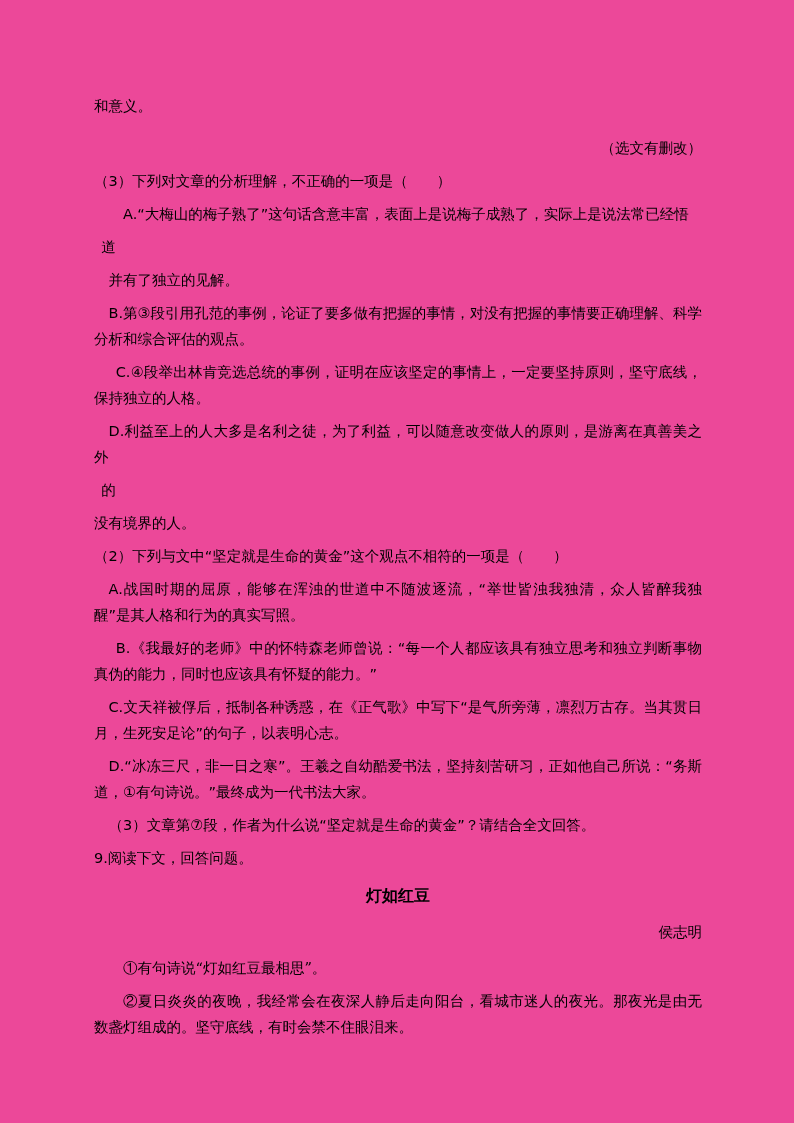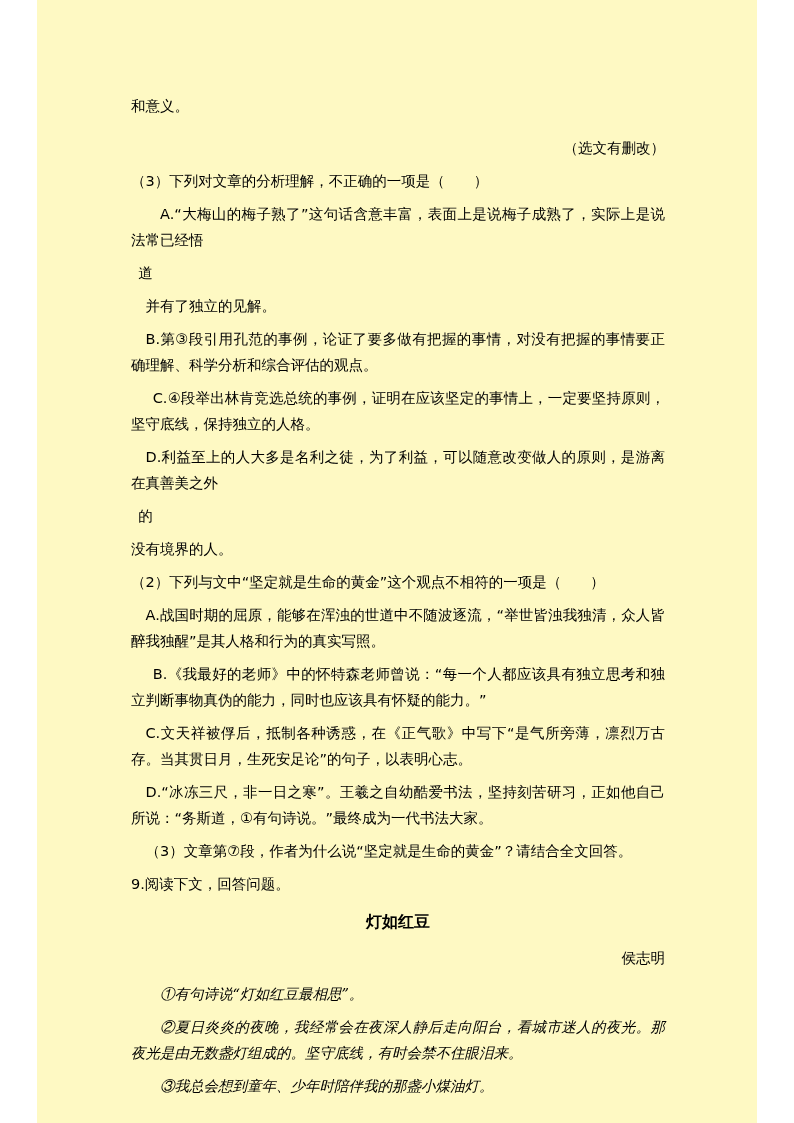--- a/index.html
+++ b/index.html
@@ -1,21 +1,21 @@
 <!DOCTYPE html>
 <html><head>
 <meta charset="utf-8">
 <style>
   * { margin: 0; padding: 0; box-sizing: border-box; }
   html, body { background: #ffffff; }
   .page {
-    width: 720px;
+    width: 794px;
     height: 1123px;
     margin: 0 auto;
-    background: #fef9c3;
+    background: #ec4899;
     padding: 86px 92px 40px 94px;
     overflow: hidden;
     font-family: "DejaVu Sans", "Liberation Sans", sans-serif;
     font-size: 14.5px;
     color: #000000;
   }
   .content p {
     line-height: 26px;
     margin: 7px 0;
     text-align: justify;
@@ -34,21 +34,20 @@
     margin-top: 12px;
     margin-bottom: 10px;
   }
   .content p.author {
     text-align: right;
     text-indent: 0 !important;
     margin-bottom: 10px;
   }
   .content p.kaiti {
     font-family: "DejaVu Serif", "Liberation Serif", serif;
-    font-style: italic;
   }
 </style>
 </head>
 <body>
 
 <div class="page">
   <div class="content" id="doc-body">
       <p class="body" style="text-indent: 0em;">和意义。</p>
       <p class="right" style="text-indent: 0em;">（选文有删改）</p>
       <p class="body" style="text-indent: 0em;">（3）下列对文章的分析理解，不正确的一项是（　　）</p>
@@ -64,15 +63,14 @@
       <p class="body" style="text-indent: 1em;">A.战国时期的屈原，能够在浑浊的世道中不随波逐流，“举世皆浊我独清，众人皆醉我独醒”是其人格和行为的真实写照。</p>
       <p class="body" style="text-indent: 1.5em;">B.《我最好的老师》中的怀特森老师曾说：“每一个人都应该具有独立思考和独立判断事物真伪的能力，同时也应该具有怀疑的能力。”</p>
       <p class="body" style="text-indent: 1em;">C.文天祥被俘后，抵制各种诱惑，在《正气歌》中写下“是气所旁薄，凛烈万古存。当其贯日月，生死安足论”的句子，以表明心志。</p>
       <p class="body" style="text-indent: 1em;">D.“冰冻三尺，非一日之寒”。王羲之自幼酷爱书法，坚持刻苦研习，正如他自己所说：“务斯道，①有句诗说。”最终成为一代书法大家。</p>
       <p class="body" style="text-indent: 1em;">（3）文章第⑦段，作者为什么说“坚定就是生命的黄金”？请结合全文回答。</p>
       <p class="body" style="text-indent: 0em;">9.阅读下文，回答问题。</p>
       <p class="title" style="text-indent: 0em;">灯如红豆</p>
       <p class="author" style="text-indent: 0em;">侯志明</p>
       <p class="kaiti" style="text-indent: 2em;">①有句诗说“灯如红豆最相思”。</p>
       <p class="kaiti" style="text-indent: 2em;">②夏日炎炎的夜晚，我经常会在夜深人静后走向阳台，看城市迷人的夜光。那夜光是由无数盏灯组成的。坚守底线，有时会禁不住眼泪来。</p>
-      <p class="kaiti" style="text-indent: 2em;">③我总会想到童年、少年时陪伴我的那盏小煤油灯。</p>
     </div>
 </div>
 
 </body></html>

